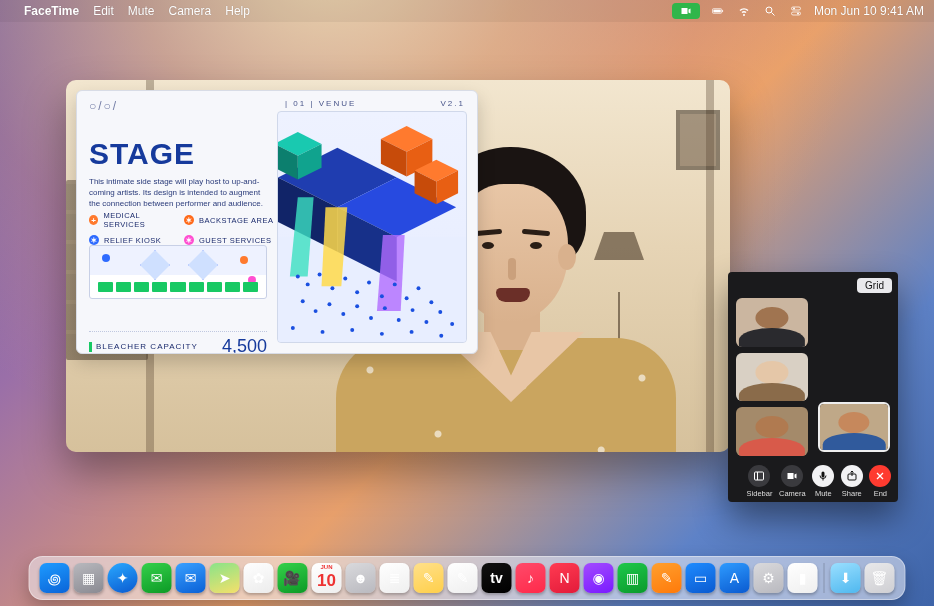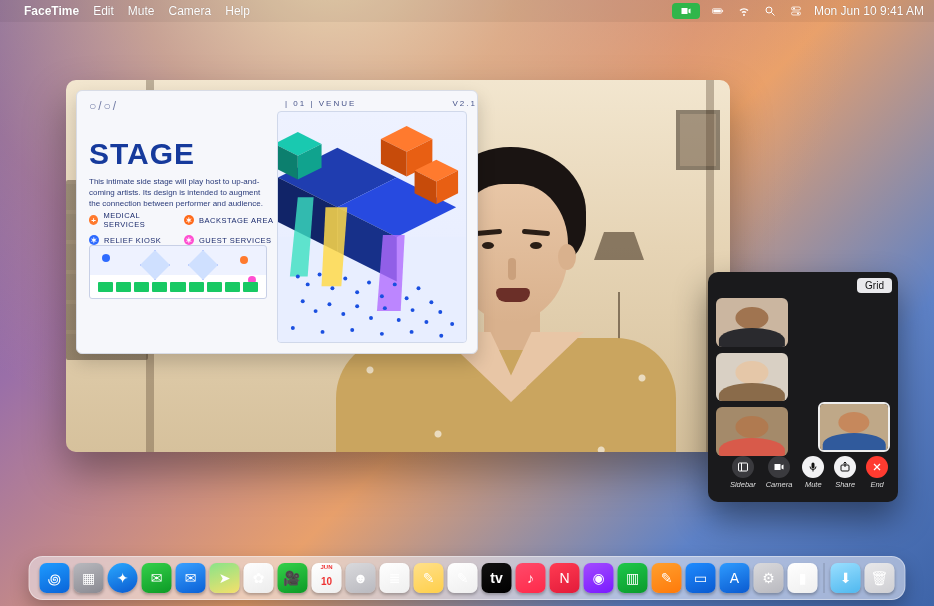--- a/index.html
+++ b/index.html
@@ -81,21 +81,21 @@
     position:absolute; left:10px; top:10px; width:402px; height:264px;
     background:#f6f7fb; border:1px solid #d8dce6; border-radius:6px;
     box-shadow: 0 8px 18px rgba(0,0,0,0.18);
     padding:10px 12px; font-family: "Helvetica Neue", Arial, sans-serif;
     color:#1a2a6c;
     overflow:hidden;
   }
   .share-card .ornament{position:absolute;left:12px;top:8px;font-size:12px;letter-spacing:2px;opacity:.6;}
   .share-card .topmeta{position:absolute;top:8px;font-size:8px;letter-spacing:2px;color:#1a2a6c;opacity:.8;}
   .share-card .topmeta.mid{left:208px;}
-  .share-card .topmeta.right{right:0;}
+  .share-card .topmeta.right{right:12px;}
   .share-card h1{position:absolute;left:12px;top:20px;width:170px;font-size:30px;line-height:0.95;font-weight:800;letter-spacing:1px;color:#163a9c;font-family:Arial,Helvetica,sans-serif;}
   .share-card .blurb{position:absolute;left:12px;top:86px;width:178px;font-size:8px;line-height:1.35;color:#2a3b7a;}
   .share-card .legend{position:absolute;left:12px;top:120px;width:186px;display:grid;grid-template-columns:1fr 1fr;row-gap:6px;column-gap:4px;font-size:7.5px;letter-spacing:.5px;color:#1a2a6c;}
   .share-card .legend .item{display:flex;align-items:center;gap:5px;}
   .share-card .legend .dot{width:10px;height:10px;border-radius:50%;display:inline-flex;align-items:center;justify-content:center;font-size:8px;font-weight:bold;}
   .d-orange{background:#ff7a2e;color:#fff;} .d-orange2{background:#ff6a1a;color:#fff;} .d-blue{background:#2e6bff;color:#fff;} .d-pink{background:#ff4fd1;color:#fff;}
   .share-card .minimap{position:absolute;left:12px;top:154px;width:178px;height:54px;border:1px solid #c8d0e6;border-radius:3px;background:
     linear-gradient(180deg,#eef2ff 0 55%,#fff 55%);
   }
   .minimap .bleach{position:absolute;bottom:6px;left:8px;right:8px;height:10px;display:flex;gap:3px;}
@@ -112,34 +112,34 @@
   .caprow.r1{top:214px;} .caprow.r2{top:240px;}
 
   
   .iso{position:absolute;left:200px;top:20px;right:10px;bottom:10px;border:1px solid #d0d8ea;border-radius:4px;overflow:hidden;
     background:linear-gradient(180deg,#eef2ff,#e6ecff);
   }
   .iso svg{width:100%;height:100%;}
 
   
   .pip{
-    position:absolute; right:36px; top:272px; width:190px; height:230px;
-    background:#1a1a1c; border-radius:10px; box-shadow:0 16px 34px rgba(0,0,0,.45);
+    position:absolute; right:36px; top:272px; width:170px; height:230px;
+    background:#1a1a1c; border-radius:4px; box-shadow:0 16px 34px rgba(0,0,0,.45);
     overflow:hidden;
   }
   .pip .gridbtn{position:absolute;right:6px;top:6px;padding:2px 8px;background:#e9e9ec;color:#111;font-size:10px;border-radius:4px;}
   .pip .col{position:absolute;left:8px;top:26px;bottom:46px;width:72px;display:flex;flex-direction:column;gap:6px;}
   .pip .tile{flex:1;border-radius:6px;position:relative;overflow:hidden;}
   .pip .self{position:absolute;right:8px;bottom:50px;width:72px;height:50px;border-radius:6px;border:2px solid #eee;overflow:hidden;}
   .avatar{position:absolute;inset:0;}
   .avatar .bg{position:absolute;inset:0;}
   .avatar .head{position:absolute;left:50%;top:18%;width:46%;height:46%;transform:translateX(-50%);border-radius:50%;}
   .avatar .body{position:absolute;left:50%;bottom:-12%;width:92%;height:50%;transform:translateX(-50%);border-radius:50% 50% 0 0;}
   
-  .pip .controls{position:absolute;left:12px;right:0;bottom:4px;height:42px;display:flex;align-items:flex-start;justify-content:space-evenly;font-style:italic;}
+  .pip .controls{position:absolute;left:12px;right:0;bottom:4px;height:42px;display:flex;align-items:flex-end;justify-content:space-evenly;}
   .pip .ctl{display:flex;flex-direction:column;align-items:center;gap:2px;color:#ddd;font-size:7.5px;}
   .pip .btn{width:22px;height:22px;border-radius:50%;display:flex;align-items:center;justify-content:center;}
   .btn.dark{background:#3a3a3e;color:#fff;}
   .btn.white{background:#f2f2f4;color:#111;}
   .btn.red{background:#ff3b30;color:#fff;}
 
   
   .dock-wrap{position:absolute;left:50%;bottom:6px;transform:translateX(-50%);}
   .dock{
     display:flex;align-items:flex-end;gap:4px;padding:6px 10px;
@@ -276,20 +276,24 @@
             <span></span>
             <span></span>
             <span></span>
             <span></span>
             <span></span>
             <span></span>
             <span></span>
           </div>
       </div>
 
+      <div class="caprow r2">
+        <span class="lab">BLEACHER CAPACITY</span>
+        <span class="val">4,500</span>
+      </div>
 
       <div class="iso">
         <svg viewBox="0 0 190 240" preserveAspectRatio="xMidYMid slice">
 
           <g fill="#2e6bff">
             <rect x="0" y="130" width="190" height="110" fill="#e8eeff"></rect>
           </g>
           <g fill="#1a4fe0">
             <g id="crowd"></g>
           </g>
@@ -461,21 +465,21 @@
           <span class="inner" style="color:#fff">➤</span>
         </div>
         <div class="app" style="background: linear-gradient(160deg, rgb(254, 254, 254), rgb(236, 236, 236));">
           <span class="inner" style="color:#fff">✿</span>
         </div>
         <div class="app" style="background: linear-gradient(160deg, rgb(53, 208, 74), rgb(12, 154, 38));">
           <span class="inner" style="color:#fff">🎥</span>
         </div>
         <div class="app" style="background: linear-gradient(160deg, rgb(255, 255, 255), rgb(239, 239, 239));">
           <div style="position:absolute;top:1px;left:0;right:0;text-align:center;font-size:6px;color:#e33;font-weight:700;">JUN</div>
-          <div class="inner" style="margin-top:6px;color:#e33;font-weight:700;font-size:10px;">10</div>
+          <div class="inner" style="margin-top:6px;color:#e33;font-weight:700;font-size:17px;">10</div>
         </div>
         <div class="app" style="background: linear-gradient(160deg, rgb(217, 217, 220), rgb(185, 185, 191));">
           <span class="inner" style="color:#fff">☻</span>
         </div>
         <div class="app" style="background: linear-gradient(160deg, rgb(255, 255, 255), rgb(239, 239, 239));">
           <span class="inner" style="color:#fff">≣</span>
         </div>
         <div class="app" style="background: linear-gradient(160deg, rgb(255, 224, 138), rgb(255, 207, 74));">
           <span class="inner" style="color:#fff">✎</span>
         </div>

